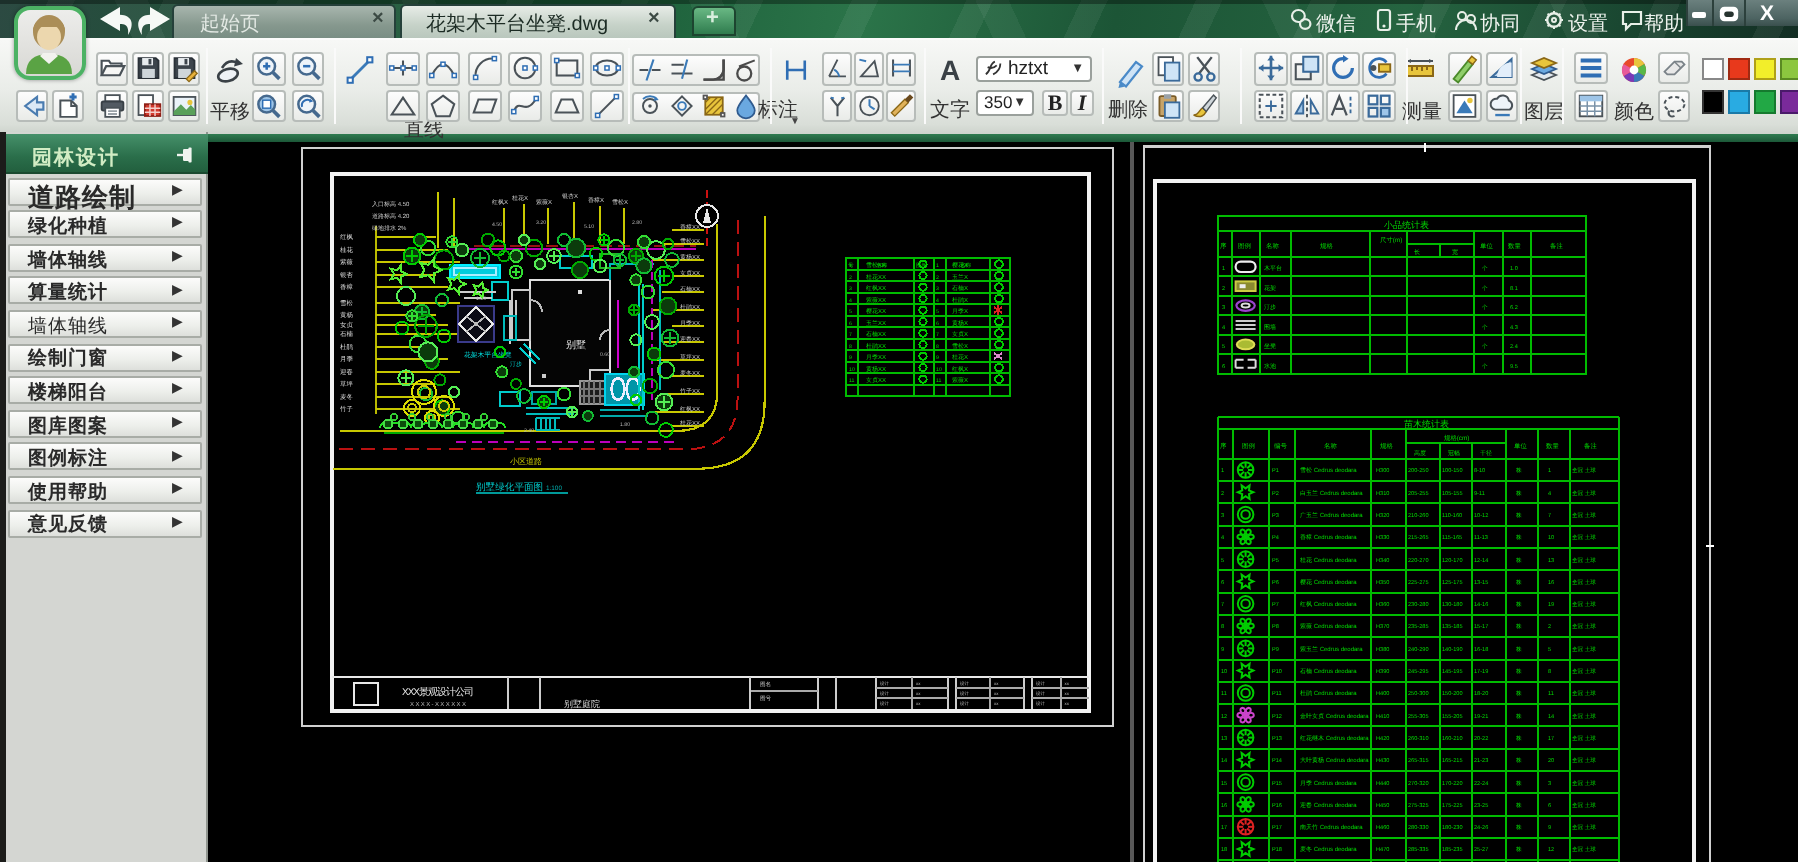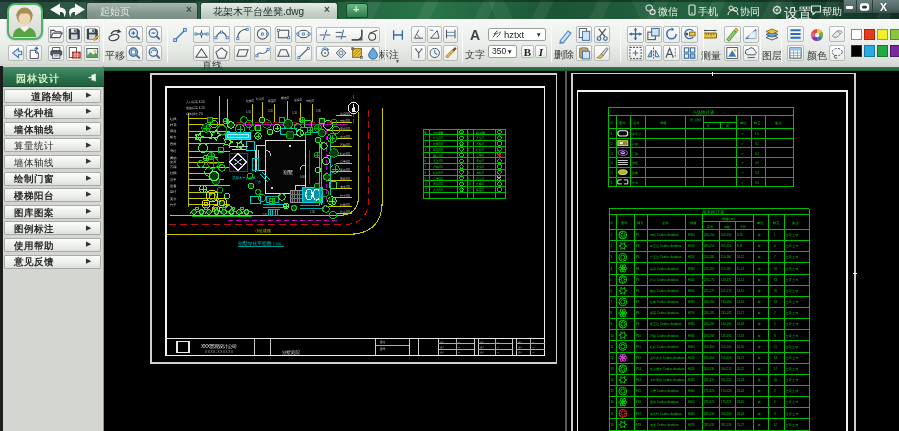--- a/index.html
+++ b/index.html
@@ -42,21 +42,21 @@
     <circle cx="4" cy="4" r="2" fill="none" stroke="#e8efe8" stroke-width="1"></circle>
     <circle cx="8.5" cy="5.5" r="2" fill="none" stroke="#e8efe8" stroke-width="1"></circle>
     <path d="M1 11 a3.5 3.5 0 0 1 10 0" fill="none" stroke="#e8efe8" stroke-width="1"></path>
   </svg>
 <div class="abs" style="left:740px;top:4.5px;font-size:10px;color:#eef3ee;">协同</div>
 <svg class="abs" style="left:771px;top:4px;" width="12" height="12" viewBox="0 0 12 12">
     <circle cx="6" cy="6" r="3.4" fill="none" stroke="#e8efe8" stroke-width="1.2"></circle>
     <circle cx="6" cy="6" r="1" fill="none" stroke="#e8efe8" stroke-width="1"></circle>
     <path d="M6 1.5 V3 M6 9 v1.5 M1.5 6 H3 M9 6 h1.5 M2.8 2.8 l1 1 M8.2 8.2 l1 1 M9.2 2.8 l-1 1 M3.8 8.2 l-1 1" stroke="#e8efe8" stroke-width="1"></path>
   </svg>
-<div class="abs" style="left:784px;top:4.5px;font-size:14px;color:#eef3ee;">设置</div>
+<div class="abs" style="left:784px;top:4.5px;font-size:10px;color:#eef3ee;">设置</div>
 <svg class="abs" style="left:810px;top:4px;" width="12" height="12" viewBox="0 0 12 12">
     <path d="M1.5 2 h9 v6 h-5 l-2.5 2.5 v-2.5 h-1.5 Z" fill="none" stroke="#e8efe8" stroke-width="1.1"></path>
   </svg>
 <div class="abs" style="left:822px;top:4.5px;font-size:10px;color:#eef3ee;">帮助</div>
 
 <div class="abs" style="left:843px;top:0;width:56px;height:13px;background:linear-gradient(#6b807e,#4d6462 70%,#3a4f4d);border-left:1px solid #2c403c;"></div>
 <div class="abs" style="left:856px;top:0;width:1px;height:13px;background:#2c403c;"></div>
 <div class="abs" style="left:872px;top:0;width:1px;height:13px;background:#2c403c;"></div>
 <div class="abs" style="left:846px;top:6px;width:7px;height:2.5px;background:#fff;border-radius:1px;"></div>
 <svg class="abs" style="left:859px;top:1.5px;" width="11" height="10" viewBox="0 0 12 10">
@@ -556,30 +556,30 @@
 <div class="abs" style="left:0;top:66px;width:2.5px;height:365px;background:#1c1c1a;"></div>
 <div class="abs" style="left:2.5px;top:67px;width:101.5px;height:19.5px;background:linear-gradient(#46906a,#2a6e4a 60%,#225f3e);border-bottom:1px solid #1a4a30;"></div>
 <div class="abs" style="left:16px;top:71.5px;font-size:10px;font-weight:bold;color:#d2ecc4;letter-spacing:1px;">园林设计</div>
 <svg class="abs" style="left:88px;top:72.5px;" width="9" height="9" viewBox="0 0 9 9">
     <path d="M0.5 4.5 h3" stroke="#f0f5f0" stroke-width="1.2"></path>
     <rect x="3.5" y="1.5" width="3.4" height="6" rx="0.6" fill="#f0f5f0"></rect>
     <rect x="6.2" y="0.8" width="1.6" height="7.4" rx="0.5" fill="#f0f5f0"></rect>
   </svg>
 
 <div class="abs" style="left:4px;top:88.5px;width:97px;height:14.2px;border:1px solid #a8aca6;border-radius:1px;background:linear-gradient(#fcfcfb,#eceeea 60%,#dddfdb);"></div>
-<div class="abs" style="left:14px;top:90.3px;font-size:10px;font-weight:bold;color:#2a2a2a;letter-spacing:0.5px;margin-left:17px;">道路绘制</div>
+<div class="abs" style="left:14px;top:90.3px;font-size:13px;font-weight:bold;color:#2a2a2a;letter-spacing:0.5px;">道路绘制</div>
 <div class="abs" style="left:86px;top:90.7px;font-size:7px;color:#333;">▶</div>
 <div class="abs" style="left:4px;top:105.1px;width:97px;height:14.2px;border:1px solid #a8aca6;border-radius:1px;background:linear-gradient(#fcfcfb,#eceeea 60%,#dddfdb);"></div>
 <div class="abs" style="left:14px;top:106.89999999999999px;font-size:9.5px;font-weight:bold;color:#2a2a2a;letter-spacing:0.5px;">绿化种植</div>
 <div class="abs" style="left:86px;top:107.3px;font-size:7px;color:#333;">▶</div>
 <div class="abs" style="left:4px;top:121.7px;width:97px;height:14.2px;border:1px solid #a8aca6;border-radius:1px;background:linear-gradient(#fcfcfb,#eceeea 60%,#dddfdb);"></div>
 <div class="abs" style="left:14px;top:123.5px;font-size:9.5px;font-weight:bold;color:#2a2a2a;letter-spacing:0.5px;">墙体轴线</div>
 <div class="abs" style="left:86px;top:123.9px;font-size:7px;color:#333;">▶</div>
 <div class="abs" style="left:4px;top:138.3px;width:97px;height:14.2px;border:1px solid #a8aca6;border-radius:1px;background:linear-gradient(#fcfcfb,#eceeea 60%,#dddfdb);"></div>
-<div class="abs" style="left:14px;top:140.10000000000002px;font-size:9.5px;font-weight:normal;color:#2a2a2a;letter-spacing:0.5px;">算量统计</div>
+<div class="abs" style="left:14px;top:140.10000000000002px;font-size:9.5px;font-weight:bold;color:#2a2a2a;letter-spacing:0.5px;">算量统计</div>
 <div class="abs" style="left:86px;top:140.5px;font-size:7px;color:#333;">▶</div>
 <div class="abs" style="left:4px;top:154.9px;width:97px;height:14.2px;border:1px solid #a8aca6;border-radius:1px;background:linear-gradient(#fcfcfb,#eceeea 60%,#dddfdb);"></div>
 <div class="abs" style="left:14px;top:156.70000000000002px;font-size:9.5px;font-weight:normal;color:#2a2a2a;letter-spacing:0.5px;">墙体轴线</div>
 <div class="abs" style="left:86px;top:157.1px;font-size:7px;color:#333;">▶</div>
 <div class="abs" style="left:4px;top:171.5px;width:97px;height:14.2px;border:1px solid #a8aca6;border-radius:1px;background:linear-gradient(#fcfcfb,#eceeea 60%,#dddfdb);"></div>
 <div class="abs" style="left:14px;top:173.3px;font-size:9.5px;font-weight:bold;color:#2a2a2a;letter-spacing:0.5px;">绘制门窗</div>
 <div class="abs" style="left:86px;top:173.7px;font-size:7px;color:#333;">▶</div>
 <div class="abs" style="left:4px;top:188.10000000000002px;width:97px;height:14.2px;border:1px solid #a8aca6;border-radius:1px;background:linear-gradient(#fcfcfb,#eceeea 60%,#dddfdb);"></div>
 <div class="abs" style="left:14px;top:189.90000000000003px;font-size:9.5px;font-weight:bold;color:#2a2a2a;letter-spacing:0.5px;">楼梯阳台</div>
 <div class="abs" style="left:86px;top:190.3px;font-size:7px;color:#333;">▶</div>

